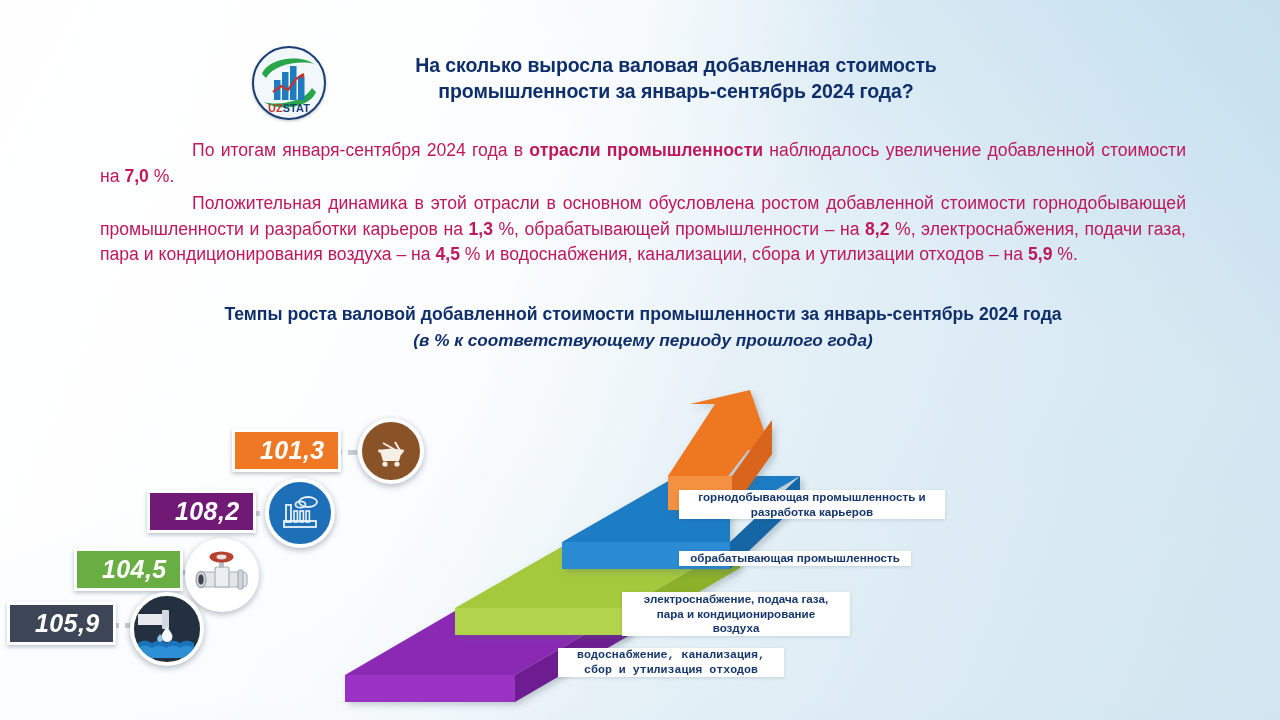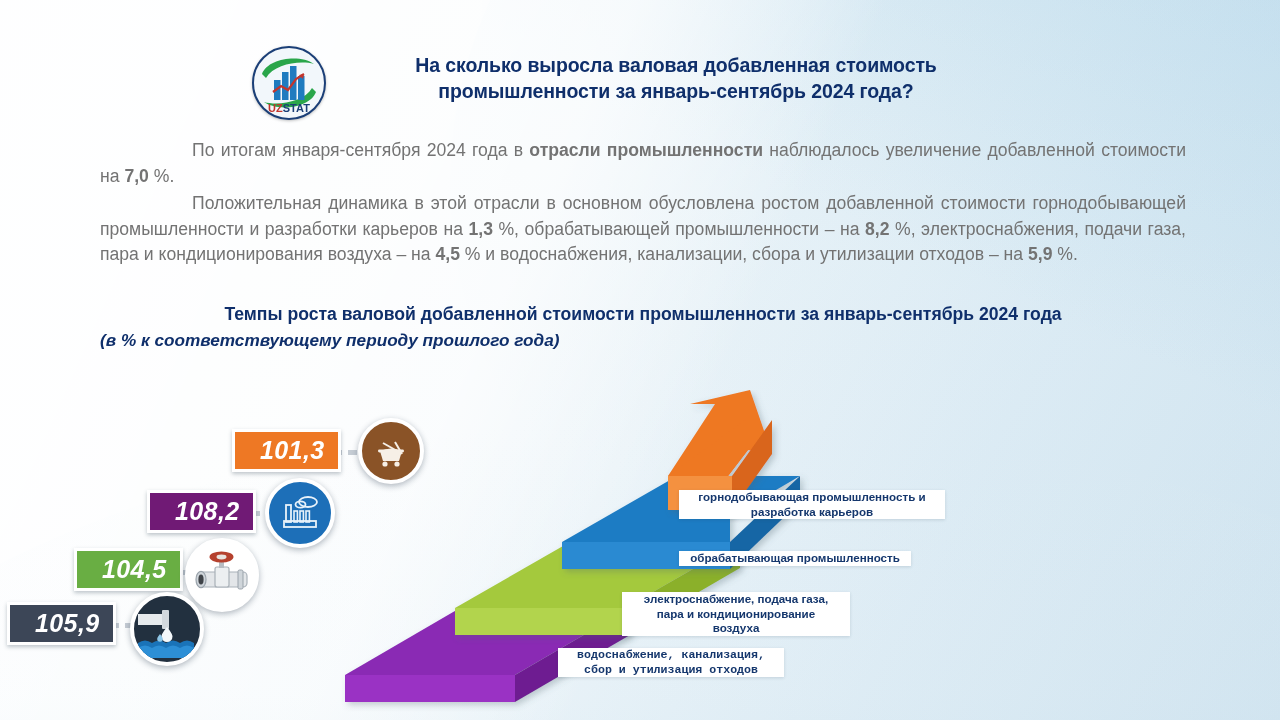--- a/index.html
+++ b/index.html
@@ -85,21 +85,21 @@
     line-height: 1.34;
     padding-top: 6px;
     letter-spacing: -.1px;
   }
 
   
   .body-text {
     position: absolute;
     left: 100px; top: 138px;
     width: 1086px;
-    color: #737373;
+    color: #be185d;
     font-size: 17.6px;
     line-height: 1.47;
     text-align: justify;
   }
   .body-text p { text-indent: 92px; }
   .body-text p + p { margin-top: 1px; }
   .body-text b { font-weight: bold; }
 
   
   .chart-title {
@@ -109,20 +109,21 @@
     text-align: center;
     color: #0f2f6b;
     font-weight: bold;
     font-size: 17.6px;
     line-height: 1.3;
   }
   .chart-subtitle {
     position: absolute;
     left: 100px; top: 330px;
     width: 1086px;
+    text-align: center;
     color: #0f2f6b;
     font-weight: bold;
     font-style: italic;
     font-size: 17.2px;
   }
 
   
   .info { position: absolute; left: 0; top: 380px; width: 1280px; height: 340px; }
 
   .steps-svg { position: absolute; left: 330px; top: 10px; }

